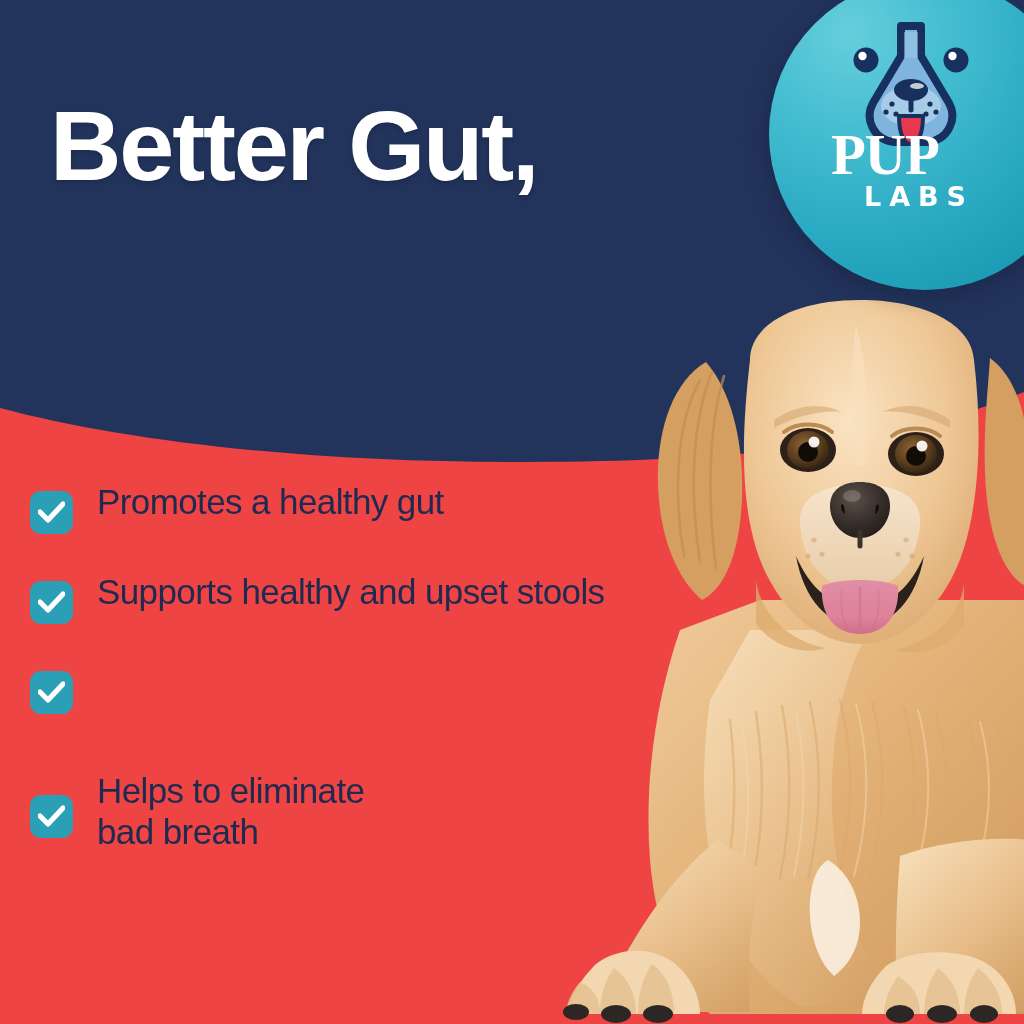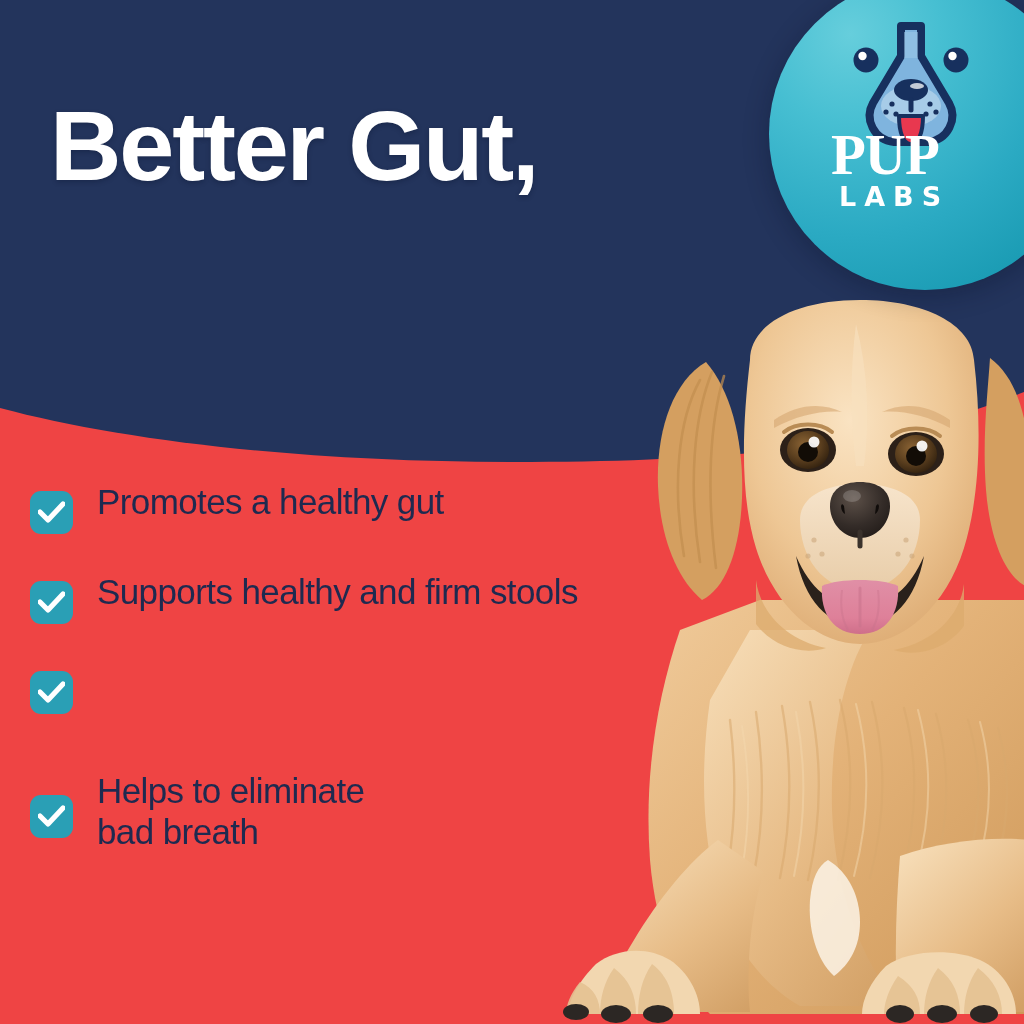--- a/index.html
+++ b/index.html
@@ -82,21 +82,21 @@
     font-weight: bold;
     line-height: 0.86;
     letter-spacing: -1px;
     font-family: Liberation Serif, serif;
   }
   .logo-sub {
     position: absolute;
     left: 62px;
     top: 205px;
     width: 168px;
-    text-align: left;
+    text-align: center;
     color: #FFFFFF;
     font-size: 27px;
     font-weight: bold;
     letter-spacing: 8px;
     text-indent: 8px;
     line-height: 1;
     font-family: "DejaVu Sans", sans-serif;
   }
 
   
@@ -369,21 +369,21 @@
       </span>
       <span class="benefit-text">Promotes a healthy gut</span>
     </div>
 
     <div class="benefit-row">
       <span class="check-box">
         <svg viewBox="0 0 27 23" aria-hidden="true">
           <path d="M2 11 L10 19 L25 3" stroke="#FFFFFF" stroke-width="5.2" fill="none" stroke-linecap="round" stroke-linejoin="round"></path>
         </svg>
       </span>
-      <span class="benefit-text">Supports healthy and firm stools</span>
+      <span class="benefit-text">Supports healthy and upset stools</span>
     </div>
 
     <div class="benefit-row">
       <span class="check-box">
         <svg viewBox="0 0 27 23" aria-hidden="true">
           <path d="M2 11 L10 19 L25 3" stroke="#FFFFFF" stroke-width="5.2" fill="none" stroke-linecap="round" stroke-linejoin="round"></path>
         </svg>
       </span>
     </div>
 

